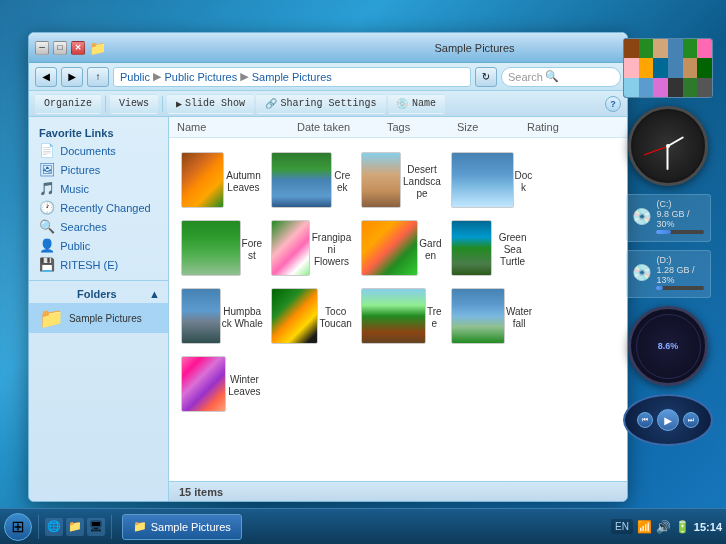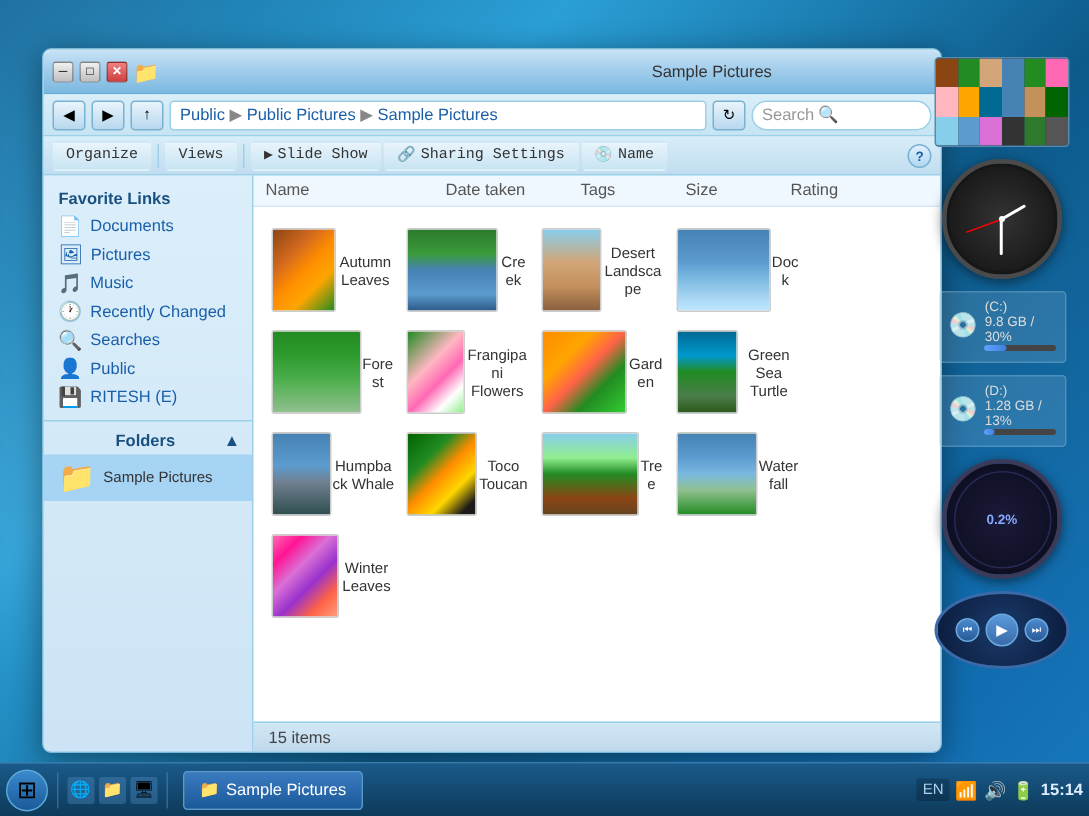--- a/index.html
+++ b/index.html
@@ -213,20 +213,21 @@
     .status-bar {
       height: 20px;
       background: linear-gradient(180deg, #d0e8f5, #c0d8ec);
       border-top: 1px solid #9ccfe8;
       display: flex;
       align-items: center;
       padding: 0 10px;
       font-size: 11px;
       color: #444;
       gap: 10px;
+      font-weight: bold;
     }
 
     
     .file-area {
       flex: 1;
       overflow-y: auto;
       background: white;
     }
     .file-list-header {
       display: flex;
@@ -730,21 +731,21 @@
         <div class="drive-label">1.28 GB / 13%</div>
         <div class="drive-bar-bg">
           <div class="drive-bar-fill" style="width:13%;"></div>
         </div>
       </div>
     </div>
   </div>
 
   <div class="speed-widget">
     <div class="speed-inner">
-      <span class="speed-text">0.2%</span>
+      <span class="speed-text">8.6%</span>
     </div>
   </div>
 
   <div class="media-widget">
     <div class="media-btn">⏮</div>
     <div class="media-btn media-btn-play">▶</div>
     <div class="media-btn">⏭</div>
   </div>
 
 </div>

